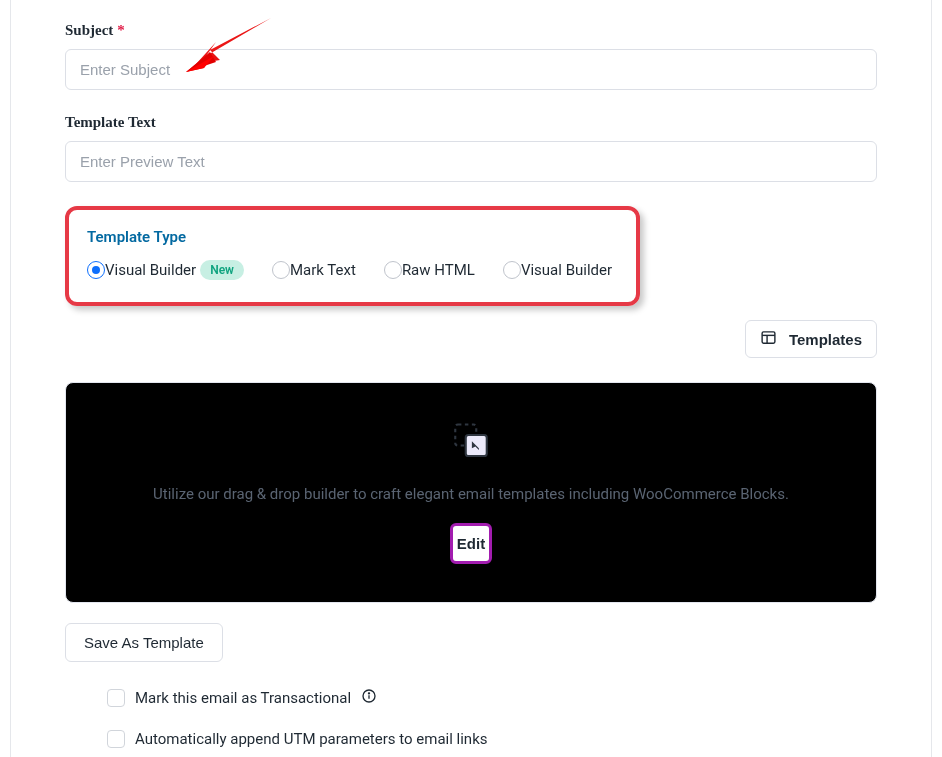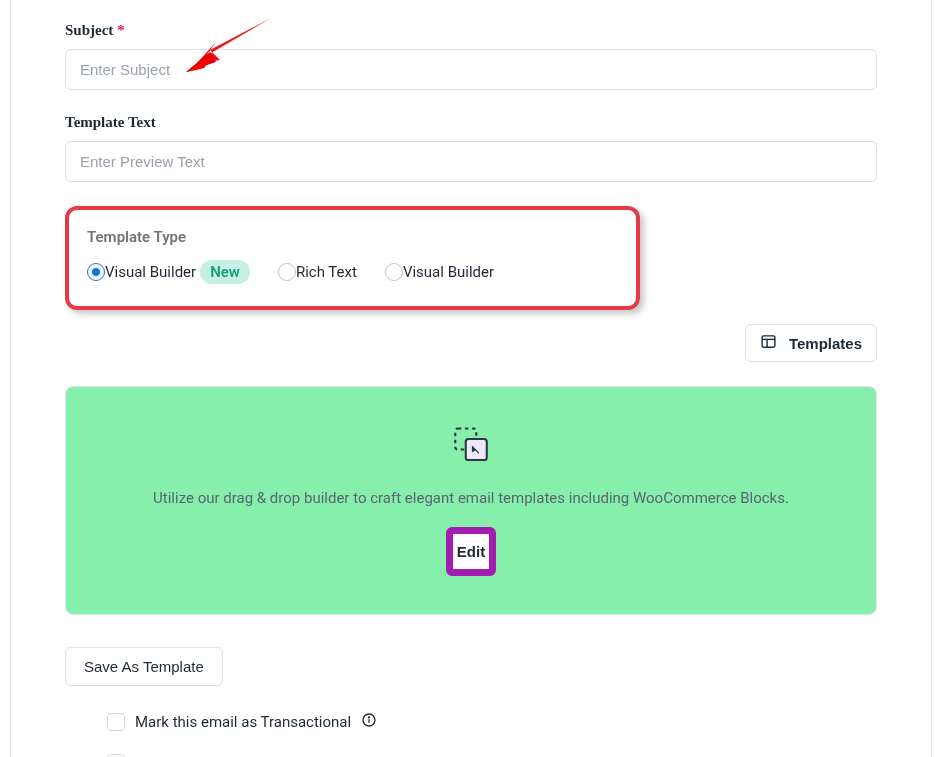--- a/index.html
+++ b/index.html
@@ -49,21 +49,21 @@
       border: 4px solid #e63946;
       border-radius: 12px;
       padding: 18px 18px 22px 18px;
       margin-bottom: 14px;
       width: 575px;
       box-shadow: 4px 4px 6px rgba(0,0,0,0.22);
     }
     .template-type-label {
       font-size: 15px;
       font-weight: 600;
-      color: #737373;
+      color: #0369a1;
       margin-bottom: 14px;
     }
     .radio-row {
       display: flex;
       align-items: center;
       gap: 28px;
     }
     .radio-item {
       display: inline-flex;
       align-items: center;
@@ -85,21 +85,21 @@
     .radio-dot {
       width: 8px;
       height: 8px;
       border-radius: 50%;
       background: #0d6efd;
     }
     .radio-label { font-size: 15px; color: #1f2933; }
     .new-badge {
       background: #c7efe3;
       color: #10a37f;
-      font-size: 15px;
+      font-size: 12px;
       font-weight: 600;
       padding: 3px 10px;
       border-radius: 12px;
       margin-left: 4px;
     }
     .templates-btn-row {
       display: flex;
       justify-content: flex-end;
       margin-bottom: 24px;
     }
@@ -111,38 +111,38 @@
       background: #fff;
       border-radius: 6px;
       padding: 8px 14px;
       font-size: 15px;
       font-weight: 600;
       color: #1f2933;
       cursor: pointer;
     }
     .templates-btn svg { width: 17px; height: 17px; }
     .builder-panel {
-      background: #86efac;
+      background: #000000;
       border: 1px solid #e3e6ef;
       border-radius: 8px;
       padding: 38px 20px 38px 20px;
       text-align: center;
-      margin-bottom: 32px;
+      margin-bottom: 20px;
     }
     .builder-icon svg { width: 42px; height: 42px; }
     .builder-desc {
       margin-top: 18px;
       font-size: 15px;
       color: #5a6472;
     }
     .edit-btn {
       display: inline-block;
       margin-top: 20px;
       background: #fff;
-      border: 7px solid #a21caf;
+      border: 3px solid #a21caf;
       border-radius: 6px;
       padding: 9px 4px;
       font-size: 15px;
       font-weight: 600;
       color: #1f2933;
       cursor: pointer;
     }
     .action-row {
       display: flex;
       gap: 16px;
@@ -224,23 +224,27 @@
       <label class="radio-item">
         <span class="radio-circle selected">
             <span class="radio-dot"></span>
           </span>
         <span class="radio-label">Visual Builder</span>
         <span class="new-badge">New</span>
       </label>
 
       <label class="radio-item">
         <span class="radio-circle"></span>
-        <span class="radio-label">Rich Text</span>
-      </label>
-
+        <span class="radio-label">Mark Text</span>
+      </label>
+
+      <label class="radio-item">
+        <span class="radio-circle"></span>
+        <span class="radio-label">Raw HTML</span>
+      </label>
 
       <label class="radio-item">
         <span class="radio-circle"></span>
         <span class="radio-label">Visual Builder</span>
       </label>
 
     </div>
   </div>
 
   <div class="templates-btn-row">

